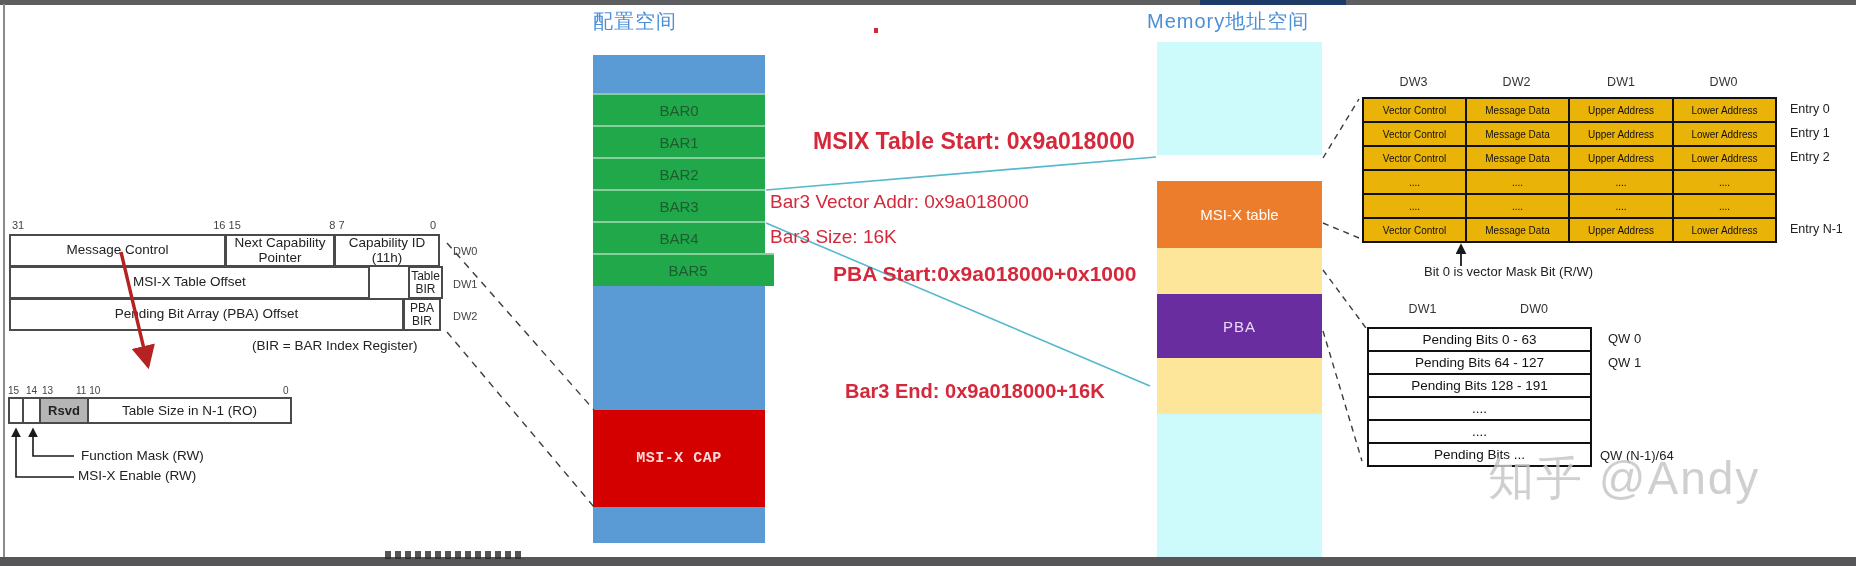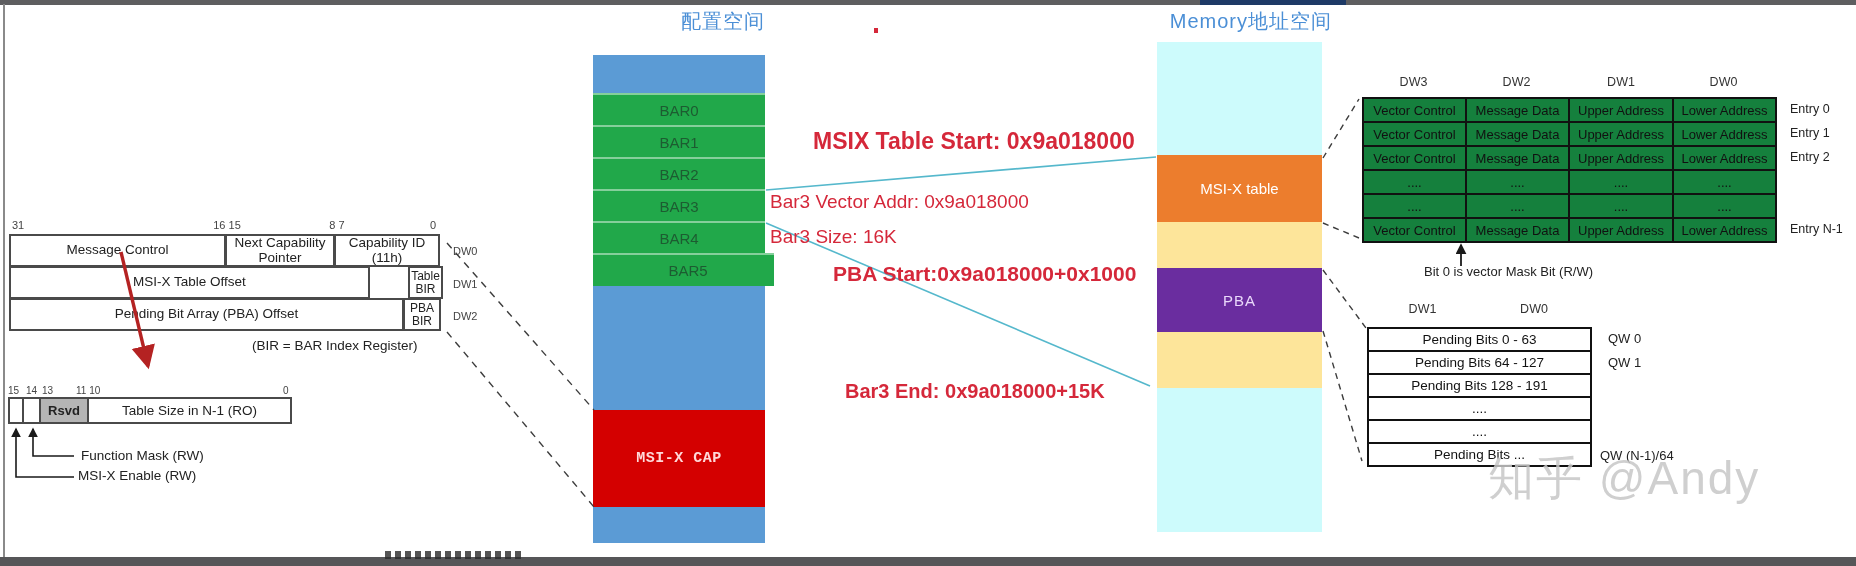--- a/index.html
+++ b/index.html
@@ -11,21 +11,21 @@
   
   .top-bar{left:0;top:0;width:1856px;height:5px;background:#5e5e60;z-index:2;}
   .top-bar-navy{left:1200px;top:0;width:146px;height:5px;background:#1e3a66;z-index:3;}
   .left-border{left:3px;top:4px;width:2px;height:556px;background:#8a8a8a;z-index:2;}
   .bottom-bar{left:0;top:557px;width:1856px;height:9px;background:#565658;z-index:4;}
   .cutoff-text{left:385px;top:551px;width:140px;height:8px;z-index:5;
     background:repeating-linear-gradient(90deg,#2a2a2a 0 6px,transparent 6px 10px);opacity:.8;}
   .stray-red-dot{left:874px;top:28px;width:4px;height:5px;background:#d5283a;z-index:3;}
 
   
-  .col-title{color:#4b8fd6;font-size:20px;text-align:right;z-index:2;letter-spacing:1px;}
+  .col-title{color:#4b8fd6;font-size:20px;text-align:left;z-index:2;letter-spacing:1px;}
 
   
   .cfg-col{left:593px;top:55px;width:172px;z-index:1;}
   .seg{width:172px;}
   .seg-blue{background:#5b9bd5;}
   .seg-green{background:#21a84a;border-top:2px solid rgba(255,255,255,.45);
     color:#1d5c31;font-size:15px;font-weight:400;display:flex;align-items:center;justify-content:center;}
   .seg-red{background:#d40000;color:#ffd9d9;font-size:15px;font-weight:600;
     display:flex;align-items:center;justify-content:center;letter-spacing:.5px;font-family:Liberation Mono, monospace;}
 
@@ -56,22 +56,22 @@
   .mask-lab{font-size:13.5px;color:#222;z-index:2;}
 
   
   .red-big{color:#d5283a;font-weight:700;font-size:23px;z-index:6;white-space:nowrap;}
   .red-sm{color:#d5283a;font-weight:400;font-size:19px;z-index:6;white-space:nowrap;}
   .red-med{color:#d5283a;font-weight:600;font-size:21px;z-index:6;white-space:nowrap;}
 
   
   .etab{left:1362px;top:97px;display:grid;grid-template-columns:103px 103px 104px 103px;
     border:1px solid #111;z-index:2;background:#111;grid-gap:0;}
-  .ecell{box-sizing:border-box;border:1px solid #111;height:24px;background:#15803d;
-    display:flex;align-items:center;justify-content:center;font-size:13px;color:#111;white-space:nowrap;}
+  .ecell{box-sizing:border-box;border:1px solid #111;height:24px;background:#eab308;
+    display:flex;align-items:center;justify-content:center;font-size:10px;color:#111;white-space:nowrap;}
   .ehead{font-size:12.5px;color:#333;text-align:center;z-index:2;}
   .entry-lab{font-size:12.5px;color:#222;z-index:2;white-space:nowrap;}
   .bit0-note{left:1424px;top:264px;font-size:13px;color:#222;z-index:2;white-space:nowrap;}
 
   
   .ptab{left:1367px;top:327px;width:223px;border:1px solid #111;z-index:2;background:#111;}
   .prow{box-sizing:border-box;border:1px solid #111;height:23px;background:#fff;
     display:flex;align-items:center;justify-content:center;font-size:13.5px;color:#111;}
   .qw-lab{font-size:13px;color:#222;z-index:2;white-space:nowrap;}
 
@@ -102,21 +102,21 @@
     <div class="seg seg-green" style="height:30px;">BAR3</div>
     <div class="seg seg-green" style="height:30px;">BAR4</div>
     <div class="seg seg-green" style="height:31px;padding-left:9px;">BAR5</div>
     <div class="seg seg-blue" style="height:124px;"></div>
     <div class="seg seg-red" style="height:97px;">MSI-X CAP</div>
     <div class="seg seg-blue" style="height:36px;"></div>
   </div>
 
   <div class="abs mem-col">
     <div class="mseg m-cyan" style="height:113px;"></div>
-    <div class="mseg m-orange" style="height:67px;">MSI-X table</div>
+    <div class="mseg m-orange" style="height:67px;margin-top:26px;">MSI-X table</div>
     <div class="mseg m-cream" style="height:46px;"></div>
     <div class="mseg m-purple" style="height:64px;">PBA</div>
     <div class="mseg m-cream" style="height:56px;"></div>
     <div class="mseg m-cyan" style="height:144px;"></div>
   </div>
 
   <span class="abs bitlab" style="left:12px;top:219px;">31</span>
   <span class="abs bitlab" style="left:205px;top:219px;width:44px;text-align:center;">16 15</span>
   <span class="abs bitlab" style="left:318px;top:219px;width:38px;text-align:center;">8 7</span>
   <span class="abs bitlab" style="left:430px;top:219px;">0</span>
@@ -153,21 +153,21 @@
     <div class="reg2-cell rsvd" style="width:50px;">Rsvd</div>
     <div class="reg2-cell" style="width:205px;font-size:13.5px;">Table Size in N-1 (RO)</div>
   </div>
   <span class="abs mask-lab" style="left:81px;top:448px;">Function Mask (RW)</span>
   <span class="abs mask-lab" style="left:78px;top:468px;">MSI-X Enable (RW)</span>
 
   <span class="abs red-big" style="left:813px;top:128px;">MSIX Table Start: 0x9a018000</span>
   <span class="abs red-sm" style="left:770px;top:191px;">Bar3 Vector Addr: 0x9a018000</span>
   <span class="abs red-sm" style="left:770px;top:226px;">Bar3 Size: 16K</span>
   <span class="abs red-med" style="left:800px;top:262px;margin-left:33px;">PBA Start:0x9a018000+0x1000</span>
-  <span class="abs red-sm" style="left:845px;top:380px;font-weight:600;font-size:20px;">Bar3 End: 0x9a018000+15K</span>
+  <span class="abs red-sm" style="left:845px;top:380px;font-weight:600;font-size:20px;">Bar3 End: 0x9a018000+16K</span>
 
   <span class="abs ehead" style="left:1362px;top:75px;width:103px;">DW3</span>
   <span class="abs ehead" style="left:1465px;top:75px;width:103px;">DW2</span>
   <span class="abs ehead" style="left:1569px;top:75px;width:104px;">DW1</span>
   <span class="abs ehead" style="left:1672px;top:75px;width:103px;">DW0</span>
 
   <div class="abs etab">
     <div class="ecell">Vector Control</div>
     <div class="ecell">Message Data</div>
     <div class="ecell">Upper Address</div>

